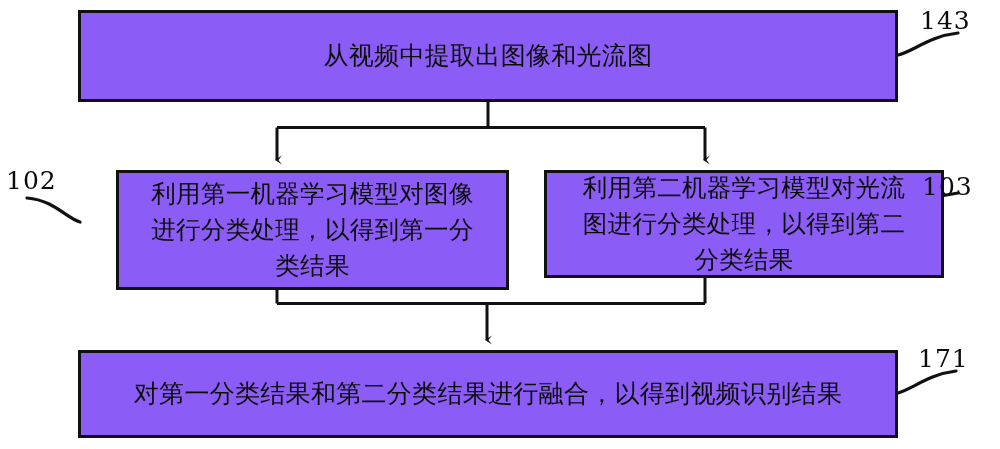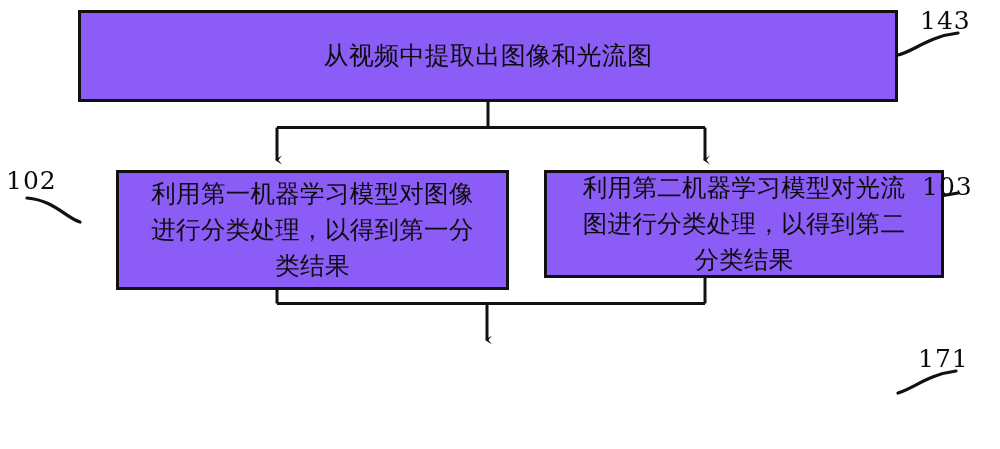--- a/index.html
+++ b/index.html
@@ -110,19 +110,22 @@
 进行分类处理，以得到第一分
 类结果</div>
   </div>
 
   <div class="pbox" id="box-103">
     <div class="ptext">利用第二机器学习模型对光流
 图进行分类处理，以得到第二
 分类结果</div>
   </div>
 
+  <div class="pbox" id="box-104">
+    <div class="ptext">对第一分类结果和第二分类结果进行融合，以得到视频识别结果</div>
+  </div>
 
   <div class="reflabel" id="ref-101">143</div>
   <div class="reflabel" id="ref-102">102</div>
   <div class="reflabel" id="ref-103">103</div>
   <div class="reflabel" id="ref-104">171</div>
 
 </div>
 
 </body></html>

